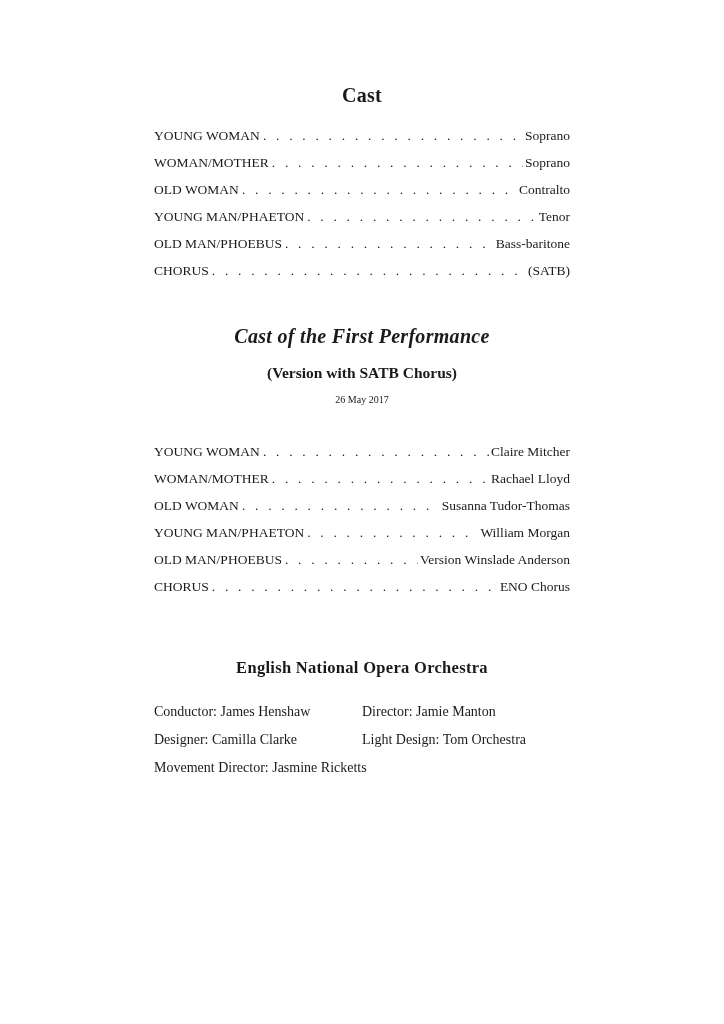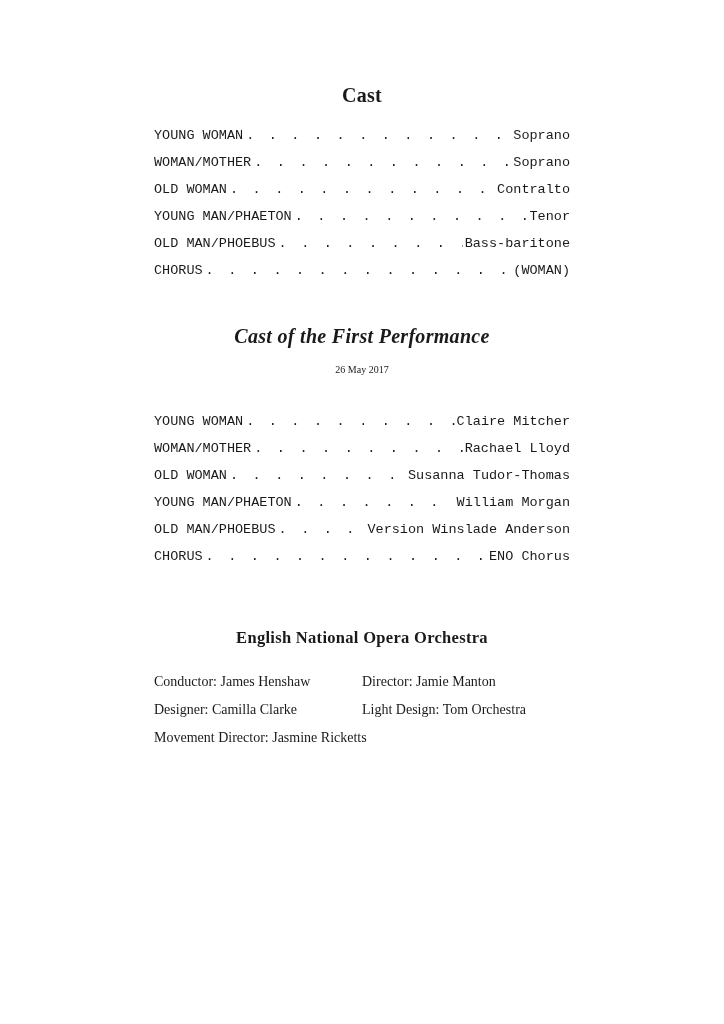--- a/index.html
+++ b/index.html
@@ -53,21 +53,20 @@
     text-align: center;
     font-size: 16.5px;
     font-weight: bold;
     margin-top: 64px;
   }
 
   
   .cast-list {
     width: 416px;
     margin: 0 auto;
-    font-family: Liberation Mono, monospace;
   }
   #cast-list-1 { margin-top: 22px; }
   #cast-list-2 { margin-top: 40px; }
 
   .cast-row {
     display: flex;
     align-items: baseline;
     font-size: 13.5px;
     line-height: 1;
     padding: 0;
@@ -145,27 +144,28 @@
 
     <div class="cast-row">
       <span class="cast-role role-caps">OLD MAN/PHOEBUS</span>
       <span class="cast-dots">. . . . . . . . . . . . . . . . . . . . . . . . . . . . . . . . . . . . . . . . . . . . . . . . . . . . . . . . . . . . .</span>
       <span class="cast-value">Bass-baritone</span>
     </div>
 
     <div class="cast-row">
       <span class="cast-role role-caps">CHORUS</span>
       <span class="cast-dots">. . . . . . . . . . . . . . . . . . . . . . . . . . . . . . . . . . . . . . . . . . . . . . . . . . . . . . . . . . . . .</span>
-      <span class="cast-value">(WOMAN)</span>
+      <span class="cast-value">(SATB)</span>
     </div>
 
   </div>
 
   <h2 class="section-title" id="first-perf-title">Cast of the First Performance</h2>
 
+  <div id="first-perf-subtitle">(Version with SATB Chorus)</div>
 
   <div id="first-perf-date">26 May 2017</div>
 
   <div class="cast-list" id="cast-list-2">
 
     <div class="cast-row">
       <span class="cast-role role-caps">YOUNG WOMAN</span>
       <span class="cast-dots">. . . . . . . . . . . . . . . . . . . . . . . . . . . . . . . . . . . . . . . . . . . . . . . . . . . . . . . . . . . . .</span>
       <span class="cast-value">Claire Mitcher</span>
     </div>

